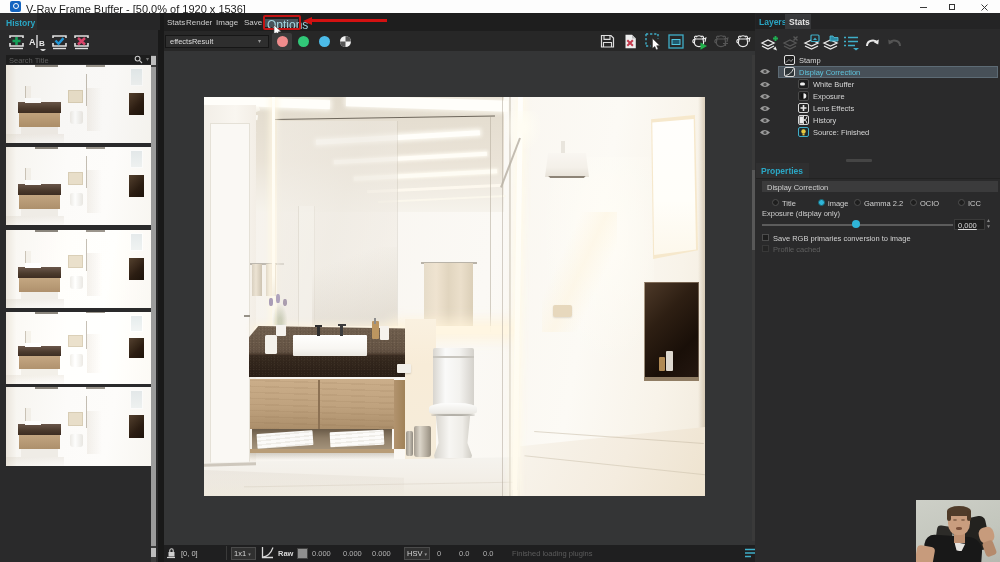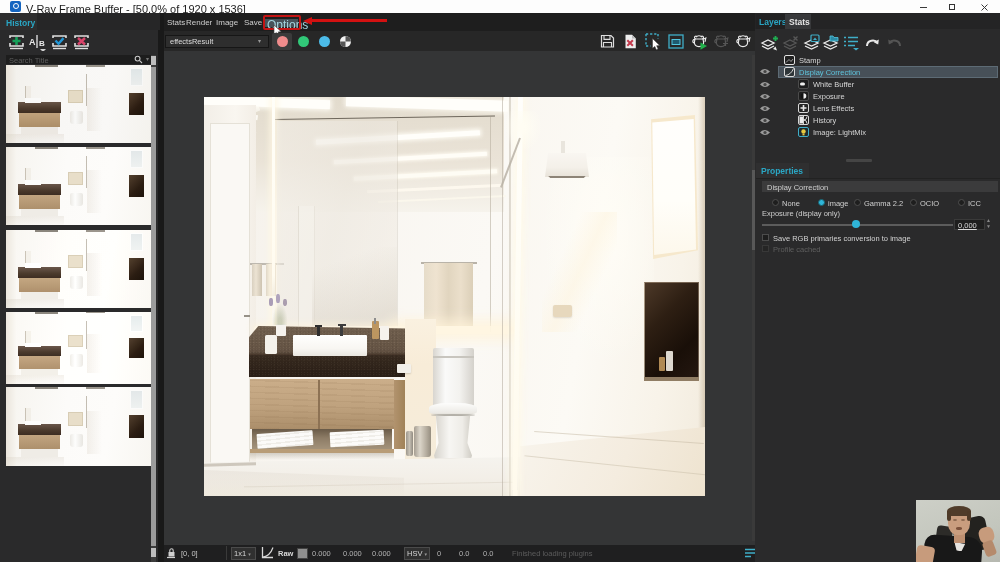--- a/index.html
+++ b/index.html
@@ -476,21 +476,21 @@
     <path d="M5.5,1 v8 M5.5,5 a3.5,3.5 0 0 0 3.5,-3.5 M5.5,5 a3.5,3.5 0 0 1 3.5,3.5" stroke="#e8e8e8" stroke-width="0.9" fill="none"></path>
     <rect x="1.5" y="1.5" width="3.5" height="7" fill="#ececec"></rect>
   </svg>
 <div class="ltx" style="left:813px;top:115.5px;">History</div>
 
 <svg class="lic" style="left:798px;top:127px;" viewBox="0 0 11 10">
     <rect x="0.5" y="0.5" width="10" height="9" rx="1.5" fill="#1e2a2e" stroke="#3faec8" stroke-width="1"></rect>
     <circle cx="5.5" cy="4.5" r="2.2" fill="#e8c93f"></circle>
     <rect x="4.5" y="6.8" width="2" height="1.6" fill="#e8c93f"></rect>
   </svg>
-<div class="ltx" style="left:813px;top:127.5px;">Image: LightMix</div>
+<div class="ltx" style="left:813px;top:127.5px;">Source: Finished</div>
 
 <svg class="eye" style="top:68px;" viewBox="0 0 12 7">
     <path d="M1,3.5 Q6,-1.5 11,3.5 Q6,8.5 1,3.5 Z" fill="#9a9a9a"></path>
     <circle cx="6" cy="3.5" r="1.6" fill="#444"></circle>
   </svg>
 <svg class="eye" style="top:80.5px;" viewBox="0 0 12 7">
     <path d="M1,3.5 Q6,-1.5 11,3.5 Q6,8.5 1,3.5 Z" fill="#9a9a9a"></path>
     <circle cx="6" cy="3.5" r="1.6" fill="#444"></circle>
   </svg>
 <svg class="eye" style="top:92.5px;" viewBox="0 0 12 7">
@@ -517,21 +517,21 @@
 <div class="abs" style="left:756px;top:178px;width:244px;height:1px;background:#222;"></div>
 
 <div class="abs" style="left:762px;top:181px;width:236px;height:11px;background:#3b3b3c;"></div>
 <div class="txt" style="left:767px;top:182.5px;font-size:7.5px;color:#cfcfcf;">Display Correction</div>
 
 <style>
 .radio { position:absolute; top:199px; width:7px; height:7px; border-radius:50%; background:#1e1e1e; border:1px solid #4e4e4e; }
 .rlbl { position:absolute; top:198.5px; font-size:7.5px; color:#cfcfcf; white-space:nowrap; }
 </style>
 <div class="radio" style="left:772px;"></div>
-<div class="rlbl" style="left:782px;">None</div>
+<div class="rlbl" style="left:782px;">Title</div>
 <div class="radio" style="left:818px;background:#2fb5d8;border-color:#18606e;"></div>
 <div class="rlbl" style="left:828px;">image</div>
 <div class="radio" style="left:854px;"></div>
 <div class="rlbl" style="left:864px;">Gamma 2.2</div>
 <div class="radio" style="left:910px;"></div>
 <div class="rlbl" style="left:920px;">OCIO</div>
 <div class="radio" style="left:958px;"></div>
 <div class="rlbl" style="left:968px;">ICC</div>
 
 <div class="txt" style="left:762px;top:209px;font-size:7.5px;color:#cfcfcf;">Exposure (display only)</div>

